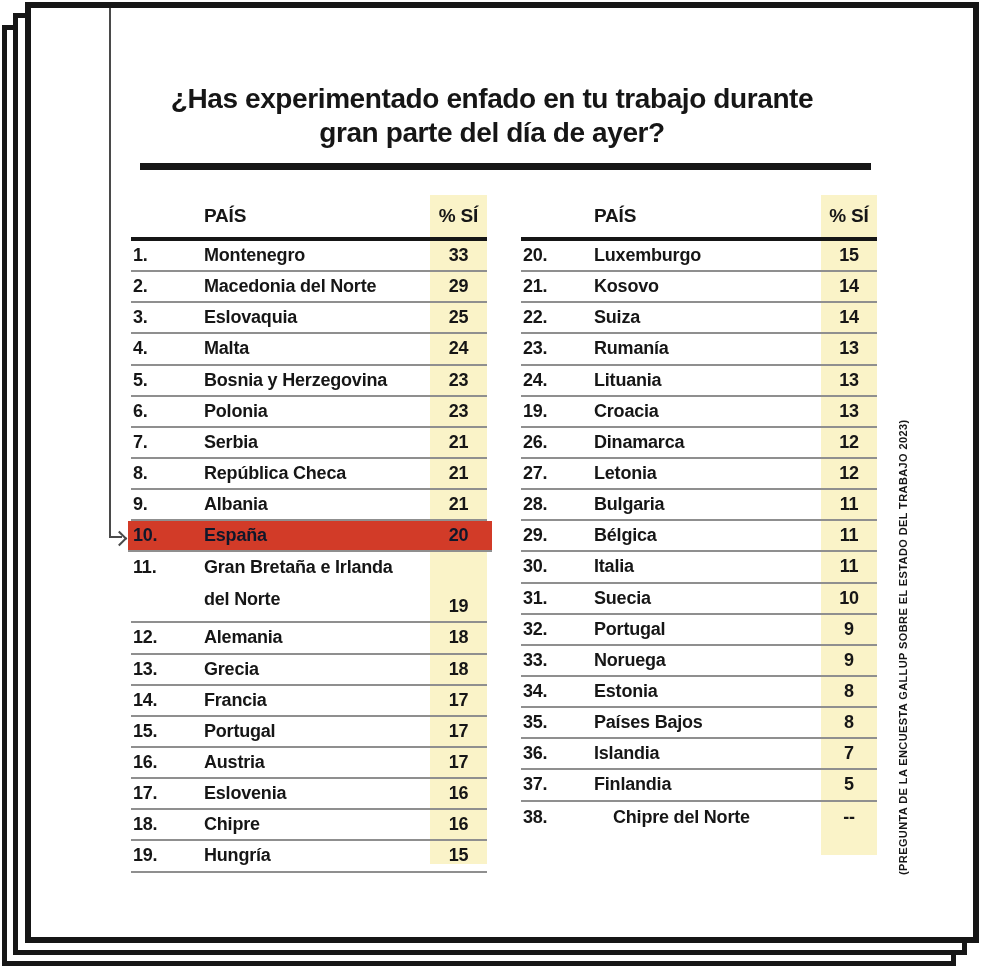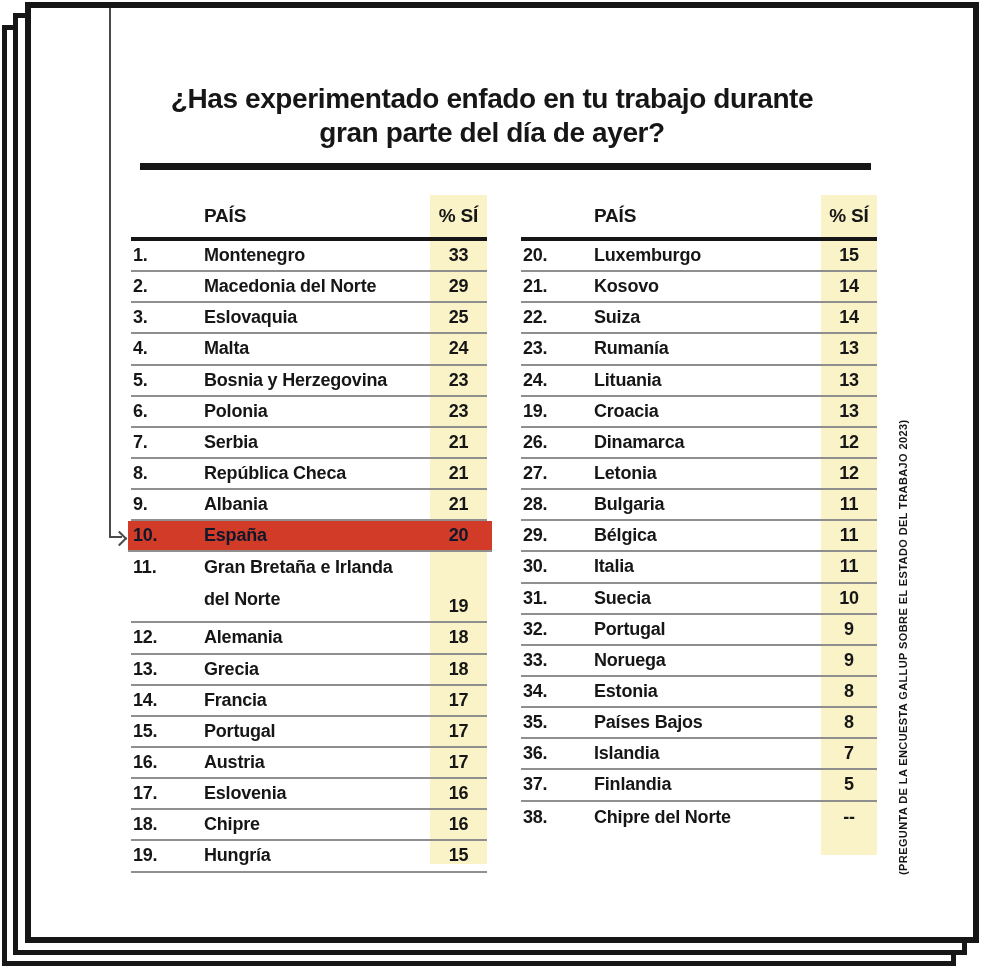--- a/index.html
+++ b/index.html
@@ -47,21 +47,21 @@
     position:relative;display:flex;align-items:center;height:42px;
     border-bottom:4px solid var(--ink);
     font-size:19px;font-weight:bold;letter-spacing:-0.2px;
   }
   .rows{position:relative;}
   .row{
     display:flex;align-items:center;height:31.15px;box-sizing:border-box;
     border-bottom:2px solid var(--sep);
     font-size:18px;font-weight:bold;letter-spacing:-0.2px;
   }
-  .table-right .rows .row:last-child{border-bottom:none;}
+  .table-right .rows .row:last-child{border-bottom:none;gap:19px;}
   .rank{width:73px;padding-left:2px;box-sizing:border-box;flex:none;}
   .country{flex:1;white-space:pre-line;}
   .value{width:57px;flex:none;text-align:center;}
   .table-right .value{width:56px;}
 
   .row.tall{height:71px;align-items:center;}
   .row.tall .rank,.row.tall .country{align-self:flex-start;line-height:31.15px;}
   .row.tall .value{align-self:flex-end;line-height:29.15px;}
 
   .row.highlight{

